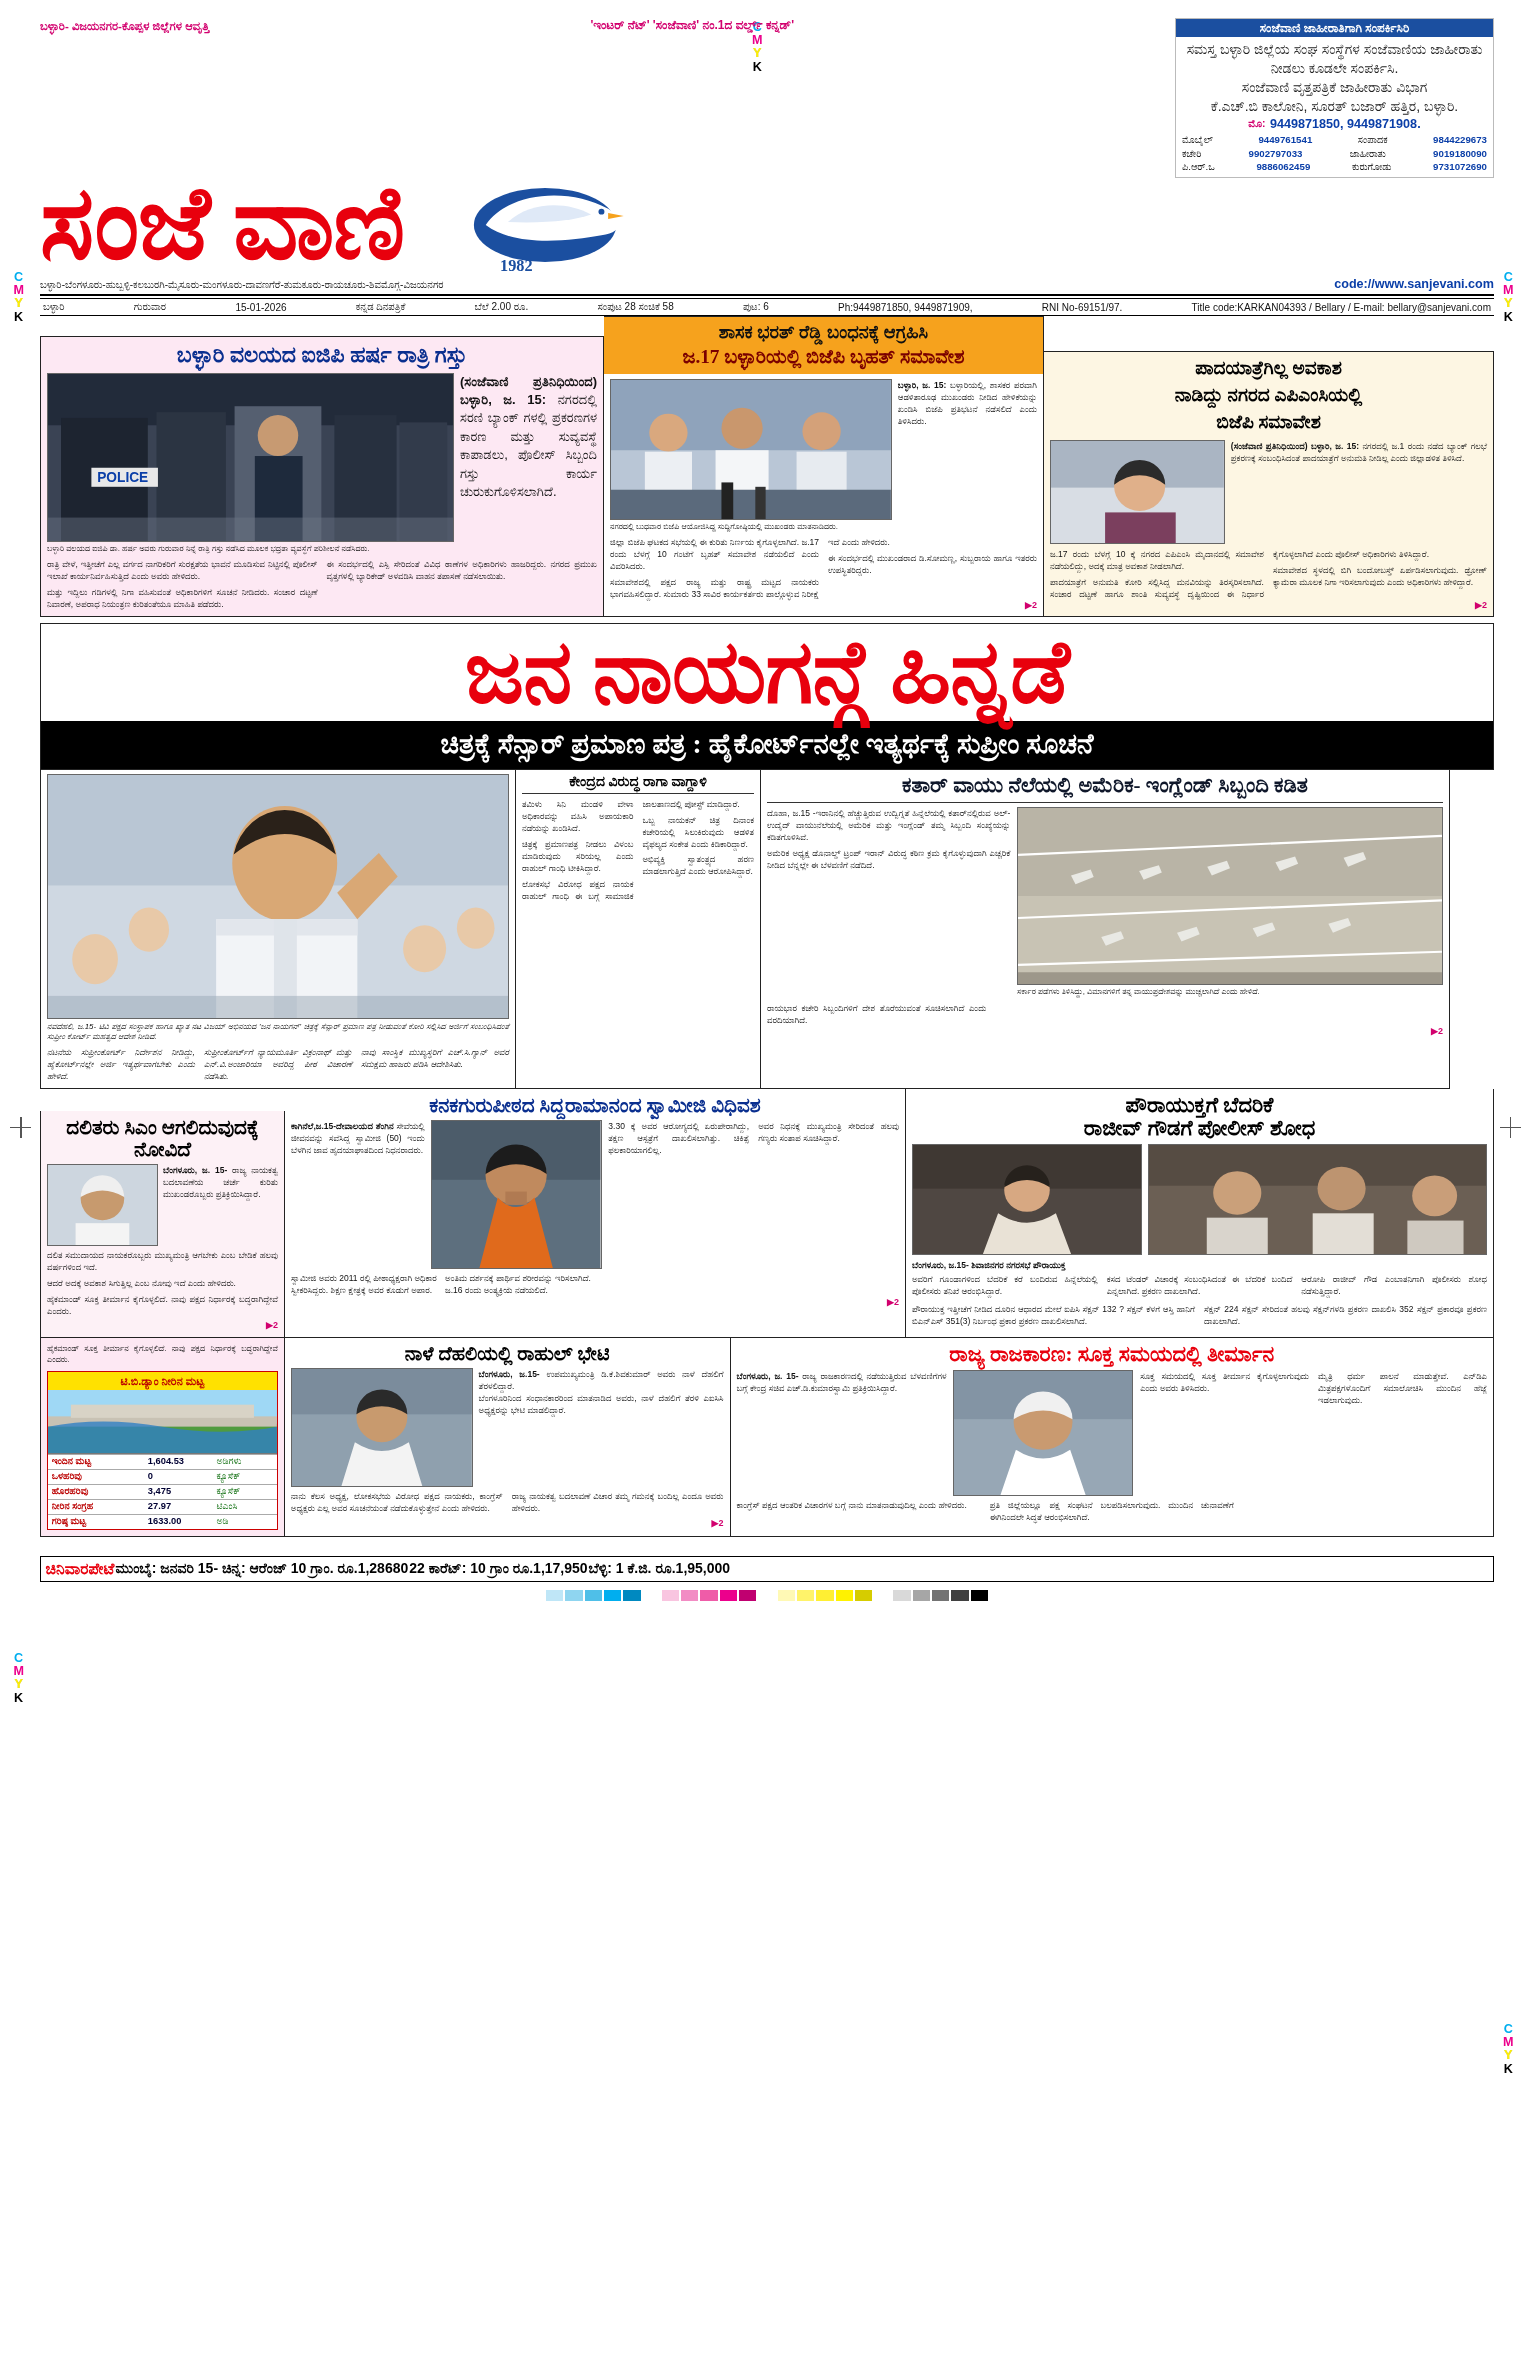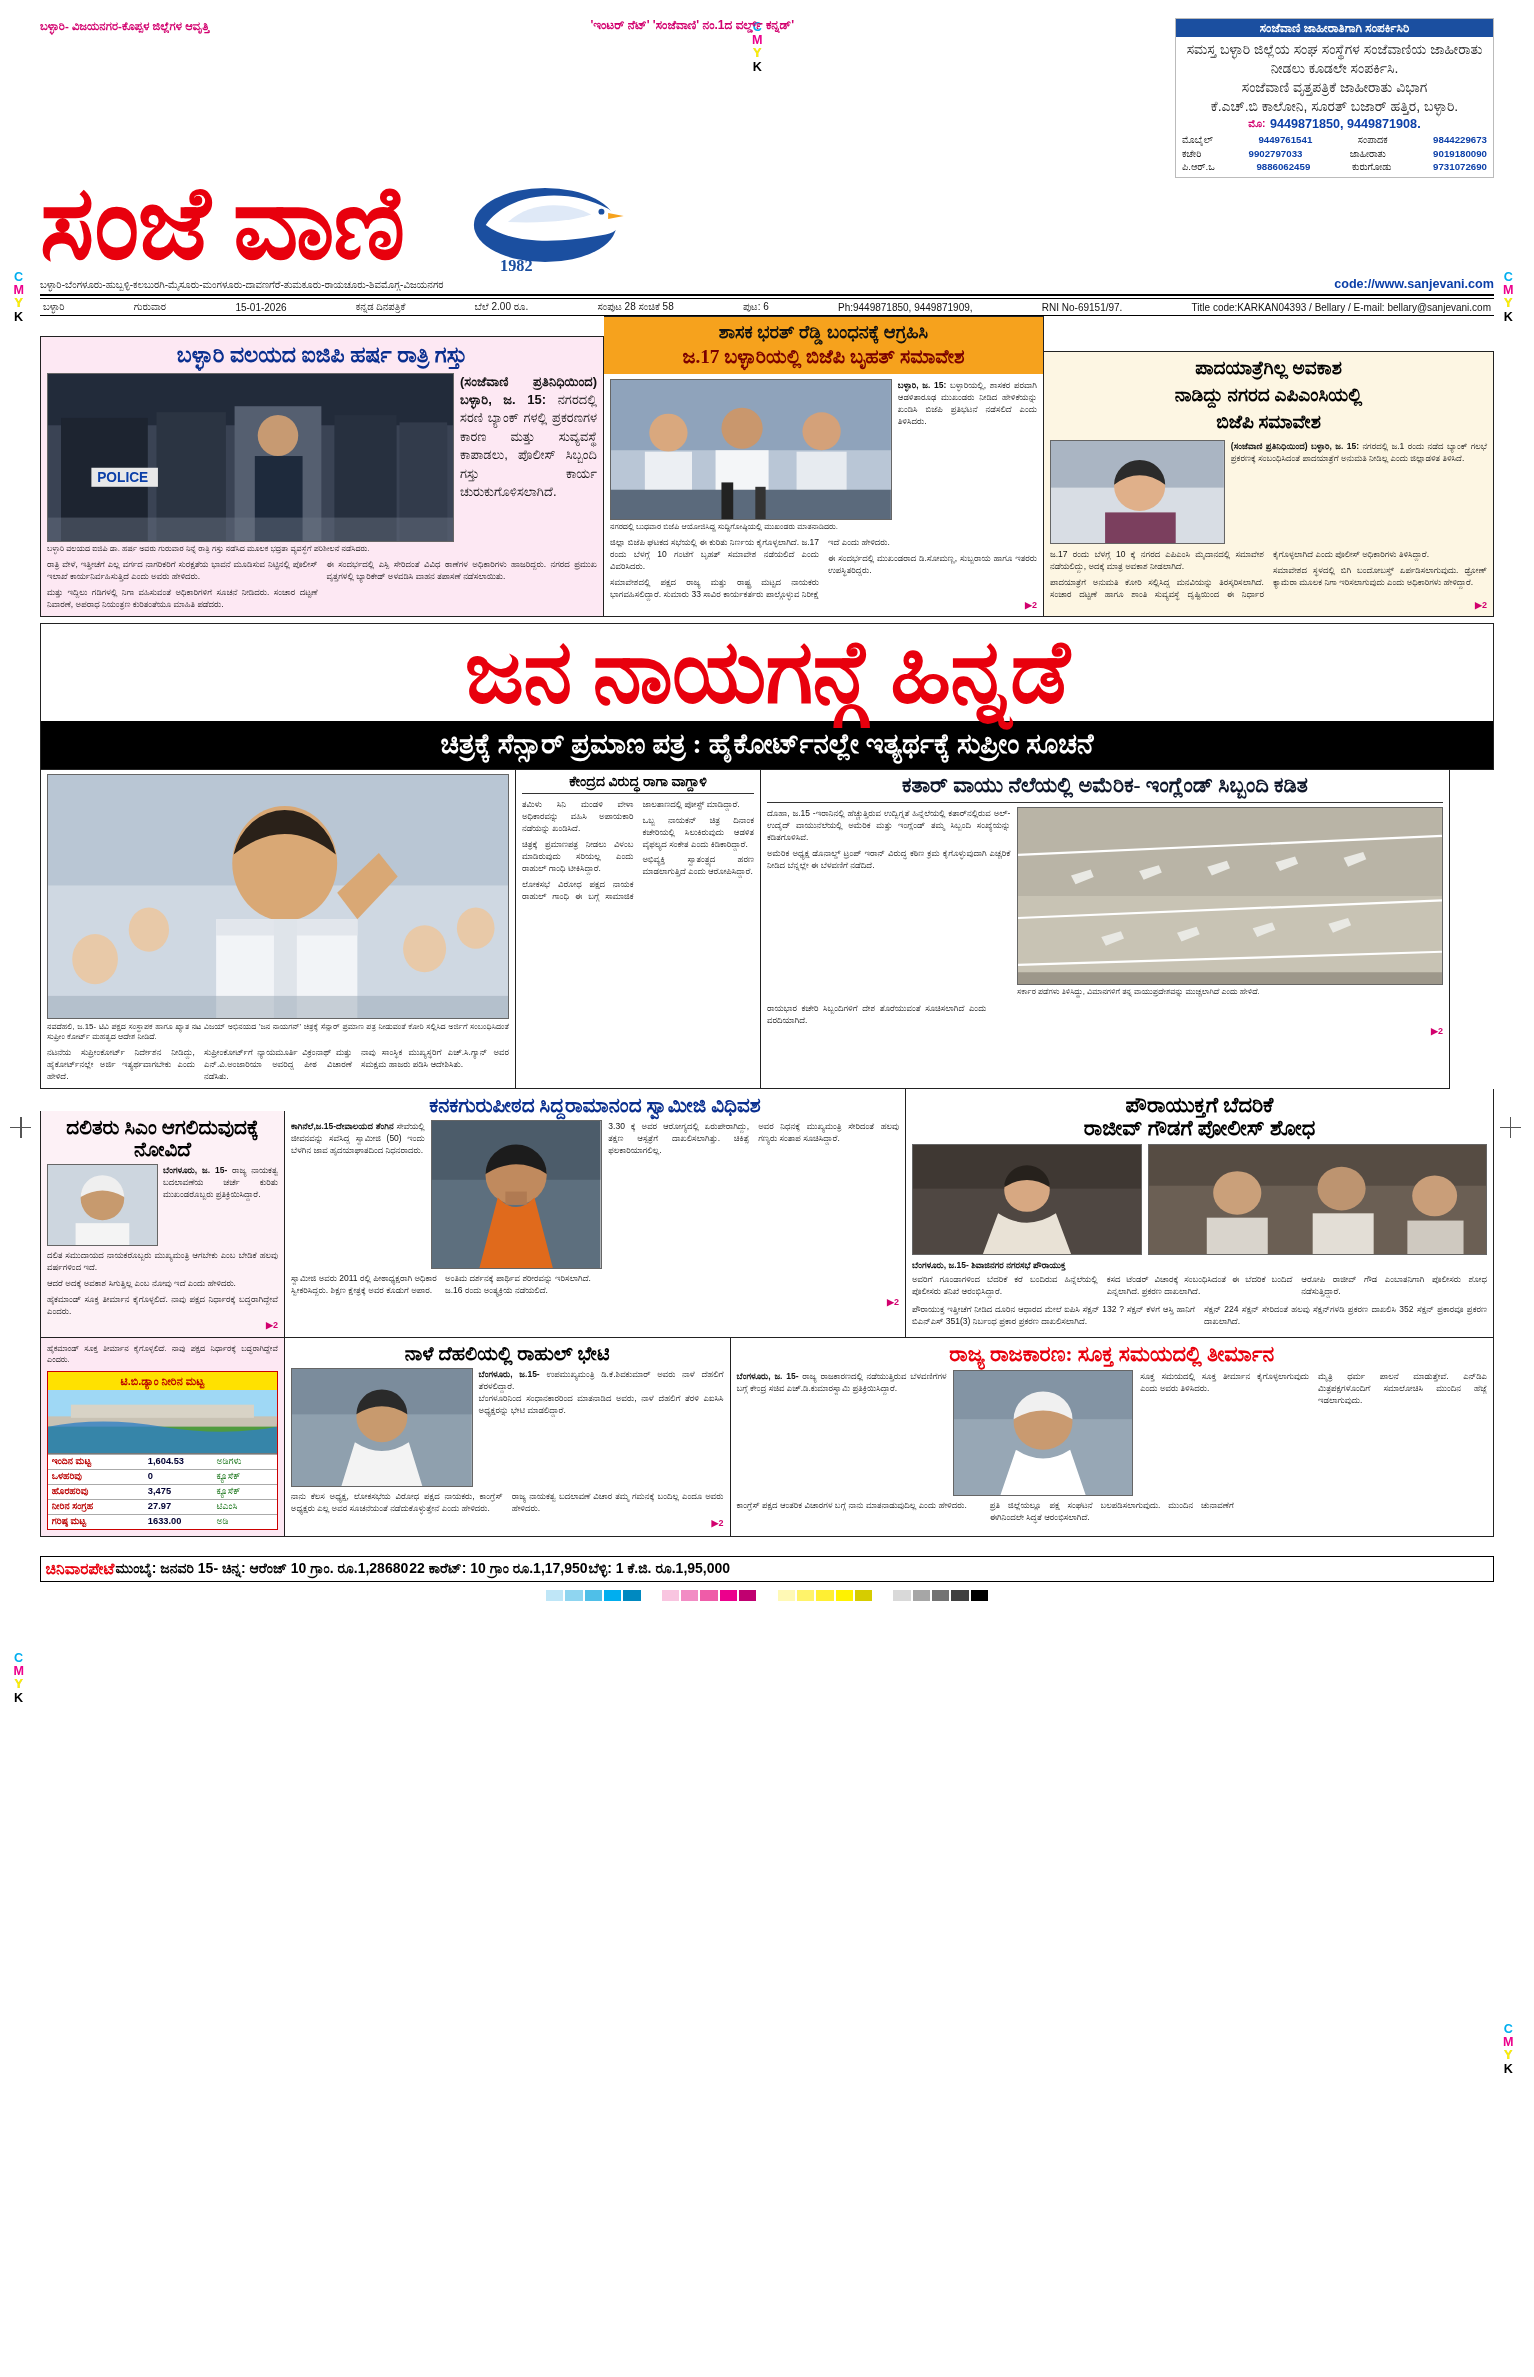--- a/index.html
+++ b/index.html
@@ -244,21 +244,21 @@
     font-family:"Liberation Serif", serif;
     font-weight:bold;
     font-size:27.5px;
     padding:6.7px 0 8.2px 0;
     letter-spacing:0px;
     white-space:nowrap;
   }
 
   
   .band2 { display:flex; }
-  .b1 { width: 476px; border-top:none; }
+  .b1 { width: 476px; border-top:none;font-style:italic; }
   .b2 { width: 245px; border-left:none; border-top:none; }
   .b3 { width: 689px; border-left:none; border-top:none; }
 
   .b2 .head-kn { font-size:14px; color:#000; border-bottom:0.7px solid #333; padding-bottom:3px; margin-bottom:3.7px; }
   .b3 .head-kn { font-size:21px; color:#0f172a; border-bottom:0.7px solid #333; padding-bottom:3.7px; margin-bottom:4.5px; }
 
   .cols2 { column-count:2; column-gap:9px; }
   .cols3 { column-count:3; column-gap:9px; }
   .cols4 { column-count:4; column-gap:8.2px; }
 

